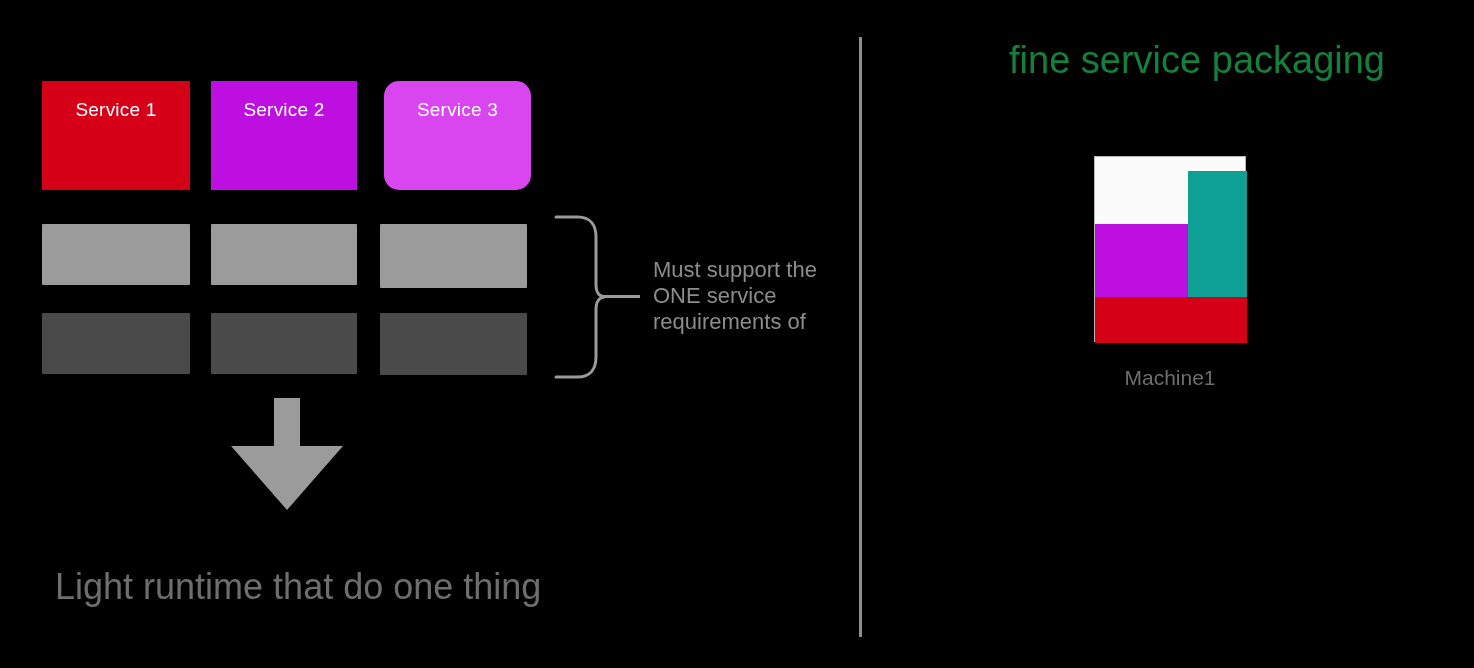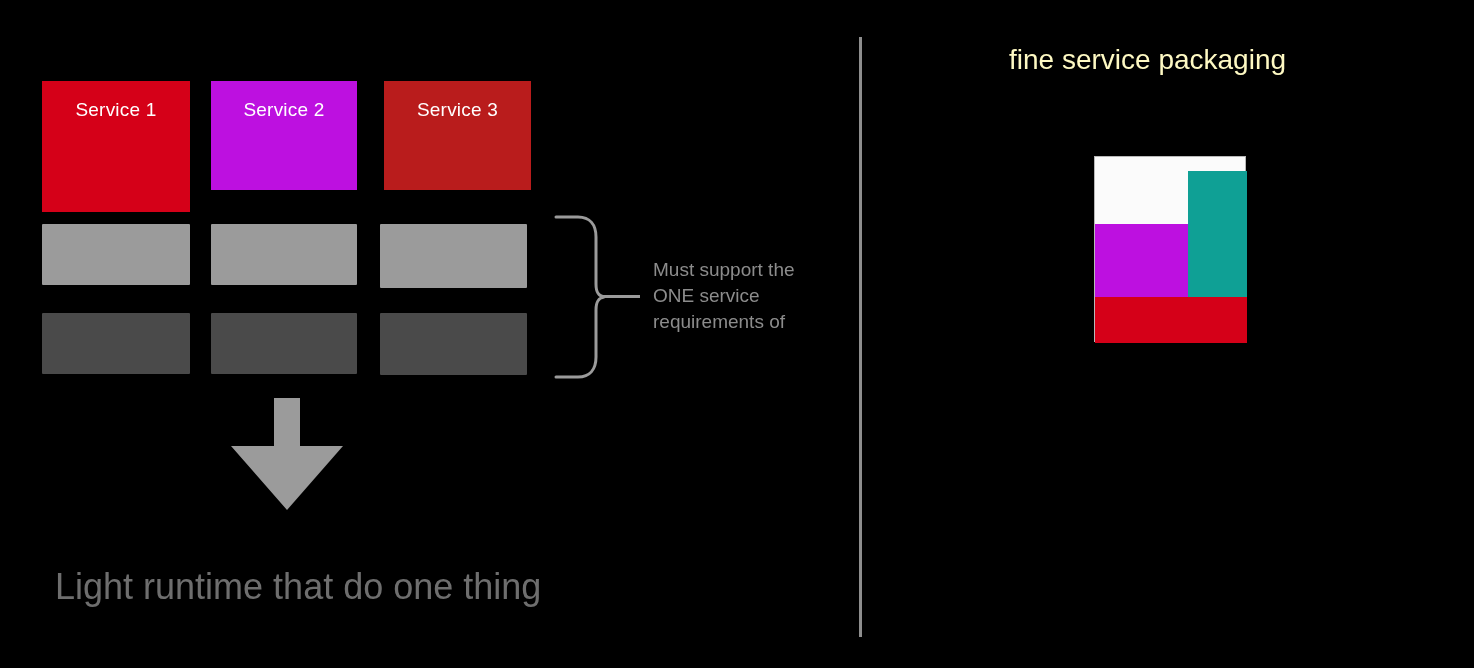--- a/index.html
+++ b/index.html
@@ -66,21 +66,21 @@
     background: #9b9b9b;
   }
 
   
   .annotation {
     position: absolute;
     left: 653px;
     top: 257px;
     width: 200px;
     color: #8c8c8c;
-    font-size: 19px;
+    font-size: 22px;
     line-height: 26px;
     font-family: "Liberation Sans", sans-serif;
   }
   .annotation div { white-space: nowrap; }
 
   
   .down-arrow {
     position: absolute;
     left: 231px;
     top: 398px;
@@ -110,22 +110,22 @@
     width: 3px;
     height: 600px;
     background: #8e8e8e;
   }
 
   
   .panel-title {
     position: absolute;
     left: 1009px;
     top: 38px;
-    color: #fef9c3;
-    font-size: 28px;
+    color: #15803d;
+    font-size: 38px;
     line-height: 44px;
     white-space: nowrap;
     font-family: "Liberation Sans", sans-serif;
   }
 
   .machine-box {
     position: absolute;
     left: 1094px;
     top: 156px;
     width: 152px;
@@ -149,29 +149,29 @@
     font-family: "Liberation Sans", sans-serif;
   }
 </style>
 </head>
 <body>
 
 <div id="slide">
 
   <div class="abs" style="left:0;top:0;width:860px;height:668px;">
 
-    <div class="service-box" style="left:42px;top:81px;width:148px;height:131px;background:#d50018;">
+    <div class="service-box" style="left:42px;top:81px;width:148px;height:109px;background:#d50018;">
       <span class="service-label">Service 1</span>
     </div>
 
     <div class="service-box" style="left:211px;top:81px;width:146px;height:109px;background:#bd10e0;">
       <span class="service-label">Service 2</span>
     </div>
 
-    <div class="service-box" style="left:384px;top:81px;width:147px;height:109px;background:#b91c1c;">
+    <div class="service-box" style="left:384px;top:81px;width:147px;height:109px;background:#d946ef;border-radius:15px;">
       <span class="service-label">Service 3</span>
     </div>
 
     <div class="runtime-bar" style="left:42px;top:224px;width:148px;height:61px;background:#9b9b9b;"></div>
     <div class="runtime-bar" style="left:211px;top:224px;width:146px;height:61px;background:#9b9b9b;"></div>
     <div class="runtime-bar" style="left:380px;top:224px;width:147px;height:64px;background:#9b9b9b;"></div>
 
     <div class="runtime-bar" style="left:42px;top:313px;width:148px;height:61px;background:#4a4a4a;"></div>
     <div class="runtime-bar" style="left:211px;top:313px;width:146px;height:61px;background:#4a4a4a;"></div>
     <div class="runtime-bar" style="left:380px;top:313px;width:147px;height:62px;background:#4a4a4a;"></div>
@@ -205,15 +205,16 @@
 
     <div class="panel-title" style="left:147px;top:38px;">fine service packaging</div>
 
     <div class="machine-box" style="left:232px;top:156px;">
       <div class="machine-seg" style="left:0;top:0;width:93px;height:67px;background:#fbfbfb;"></div>
       <div class="machine-seg" style="left:93px;top:14px;width:59px;height:126px;background:#0fa095;"></div>
       <div class="machine-seg" style="left:0;top:67px;width:93px;height:73px;background:#bd10e0;"></div>
       <div class="machine-seg" style="left:0;top:140px;width:152px;height:46px;background:#d50018;"></div>
     </div>
 
+    <div class="machine-label" style="left:232px;top:364px;">Machine1</div>
   </div>
 
 </div>
 
 </body></html>

